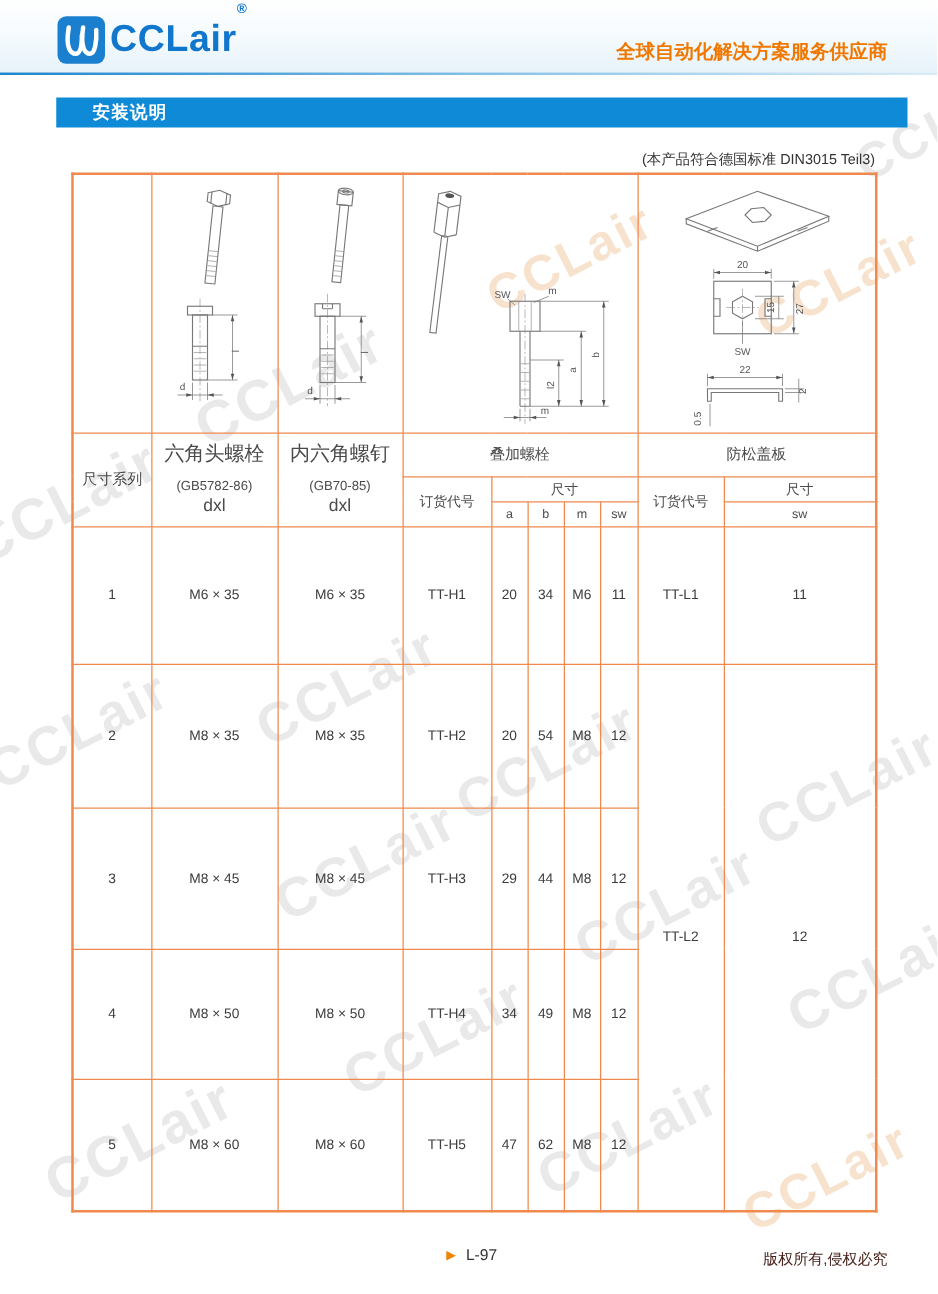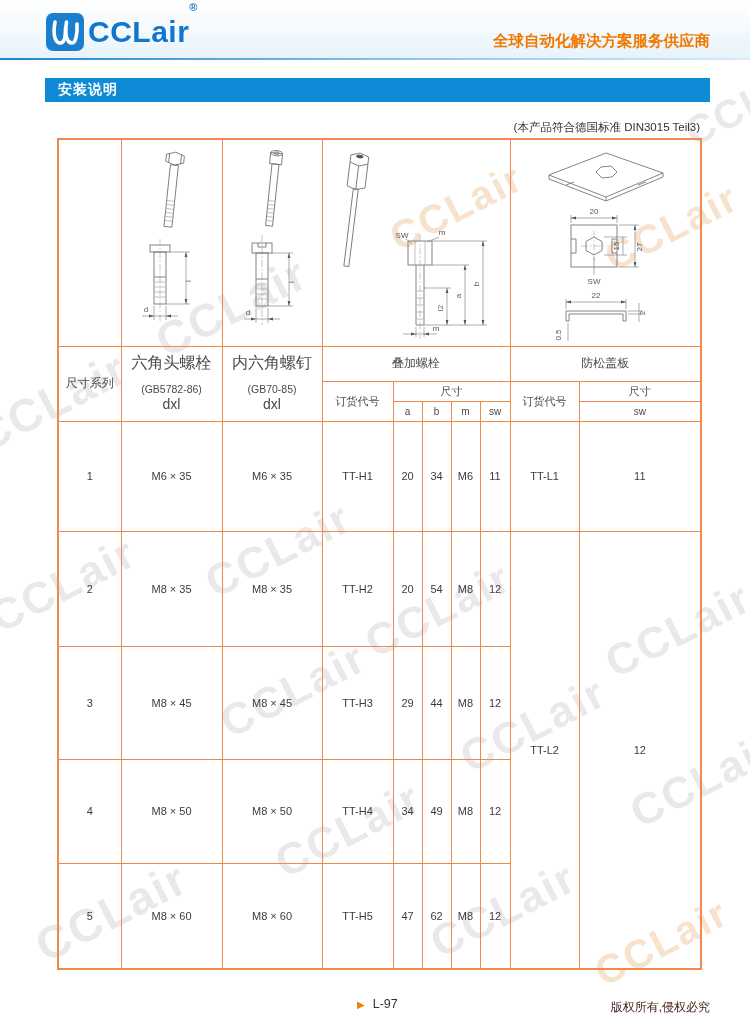--- a/index.html
+++ b/index.html
@@ -16,21 +16,21 @@
   .header-rule{position:absolute;left:0;top:58px;width:750px;height:2px;z-index:2;
                background:linear-gradient(to right,#1f86cd,#8cc4e8 55%,#d9ecf7);}
   .logo{position:absolute;left:46px;top:13px;height:42px;display:flex;align-items:flex-start;}
   .logo-mark{width:38px;height:38px;background:#1b7fd0;border-radius:7px;position:relative;}
   .logo-word{font-size:30px;font-weight:800;color:#1177cc;line-height:38px;margin-left:4px;
              letter-spacing:0.5px;}
   .logo-reg{font-size:11px;color:#1177cc;vertical-align:super;font-weight:700;position:relative;top:-12px;}
   .tagline{position:absolute;right:40px;top:31px;font-size:15.5px;font-weight:700;color:#f07800;z-index:2;}
   
   .section-bar{position:absolute;left:45px;top:78px;width:665px;height:24px;background:#0e8ad6;
-               z-index:2;display:flex;align-items:center;}
+               z-index:2;display:flex;align-items:center;padding-left:16px;}
   .section-bar span{color:#fff;font-size:14px;font-weight:700;padding-left:13px;letter-spacing:1px;}
   
   .note{position:absolute;top:120px;right:50px;font-size:11.5px;color:#333;z-index:2;}
   
   table.spec{position:absolute;left:57px;top:138px;z-index:1;border-collapse:collapse;
              table-layout:fixed;width:643px;background:transparent;}
   table.spec td{border:1px solid #f0894d;text-align:center;vertical-align:middle;
                 font-size:11px;color:#3c3c3c;padding:0;overflow:hidden;}
   table.spec{border:2px solid #f0894d;}
   .hname{font-size:16px;color:#4a4a4a;margin-bottom:9px;}

